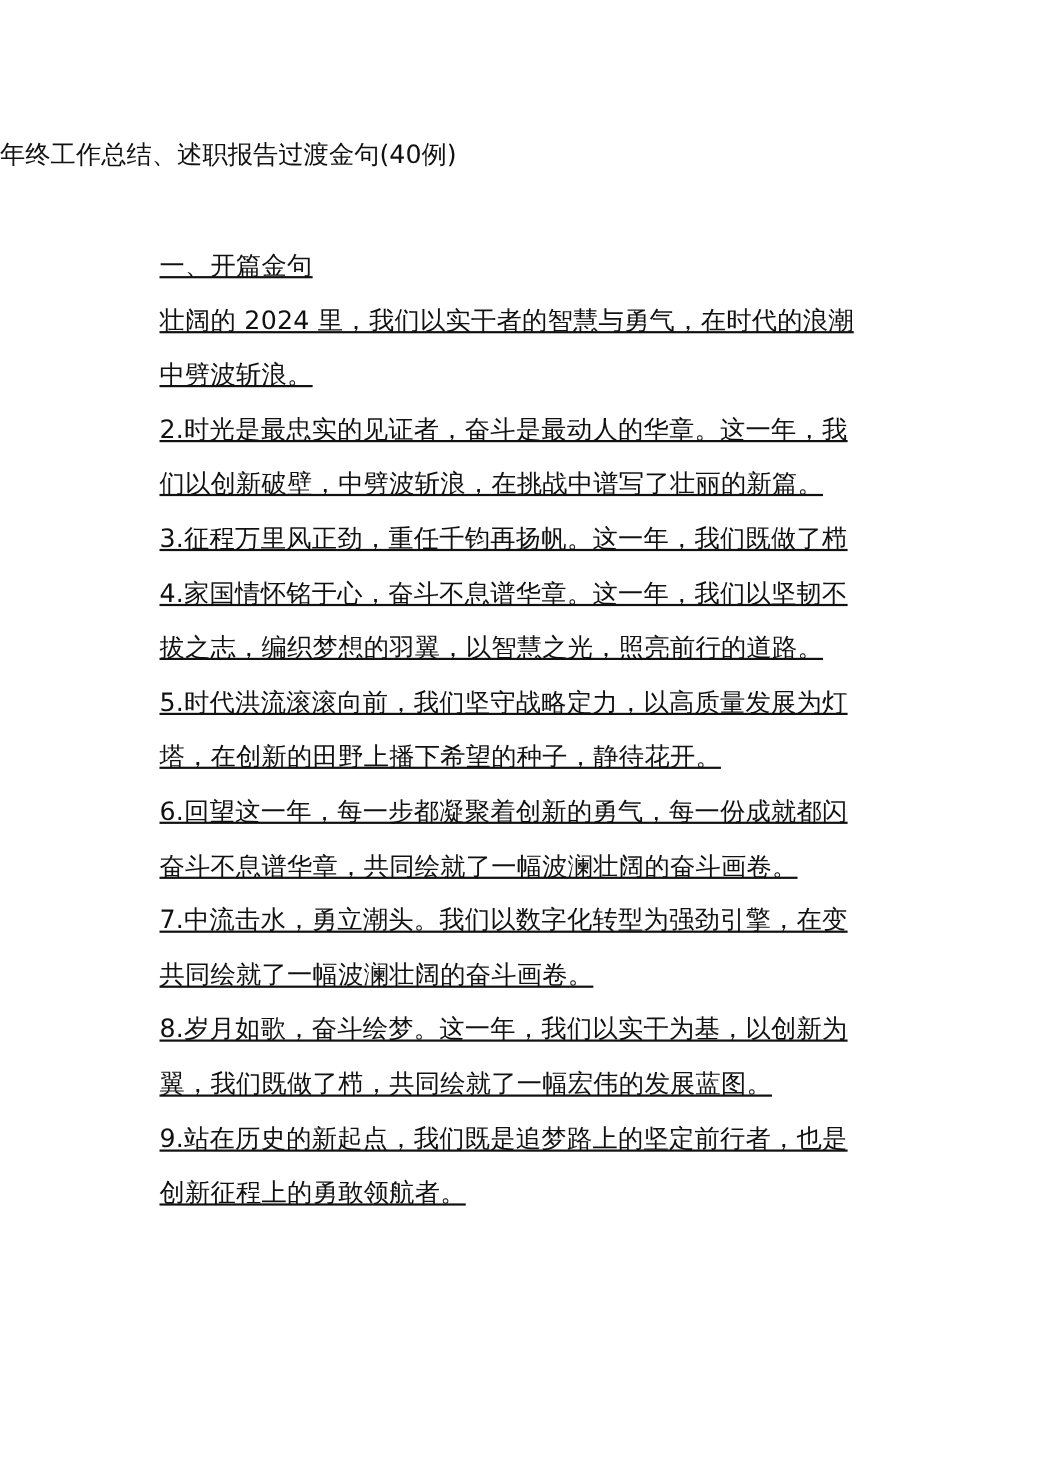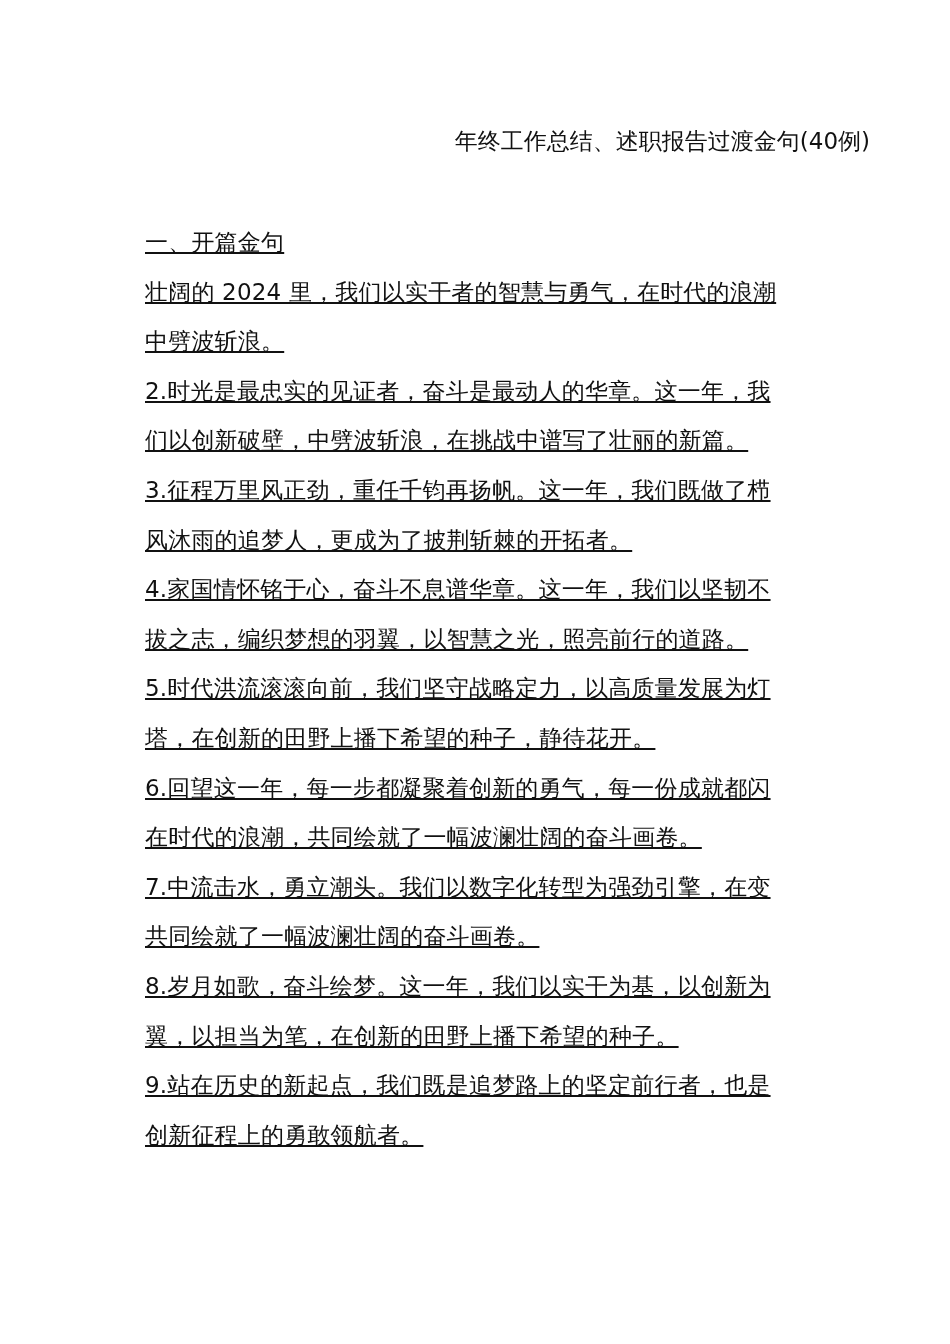--- a/index.html
+++ b/index.html
@@ -1,19 +1,19 @@
 <!DOCTYPE html>
 <html><head>
 <meta charset="utf-8">
 <style>
   html, body { margin: 0; padding: 0; background: #ffffff; }
   body { width: 950px; height: 1344px; position: relative; overflow: hidden;
          font-family: "DejaVu Sans", "Liberation Sans", sans-serif; color: #111111; }
   .page { position: absolute; left: 0; top: 0; width: 950px; height: 1344px; background: #ffffff; }
-  .title { position: absolute; top: 124px; left: 0; width: 870px; text-align: right;
+  .title { position: absolute; top: 124px; left: 0; width: 870px; text-align: left;
            font-size: 23px; line-height: 34px; white-space: nowrap; }
   .body { position: absolute; left: 145px; top: 223px; width: 665px; text-decoration: underline; }
   .line { font-size: 23px; height: 49.6px; line-height: 38px; white-space: nowrap;
           letter-spacing: 0.2px; }
   .heading { font-size: 23px; }
 </style>
 </head>
 <body>
 
 <div class="page">
@@ -27,46 +27,45 @@
       <div class="line">中劈波斩浪。</div>
     </div>
 
     <div>
       <div class="line">2.时光是最忠实的见证者，奋斗是最动人的华章。这一年，我</div>
       <div class="line">们以创新破壁，中劈波斩浪，在挑战中谱写了壮丽的新篇。</div>
     </div>
 
     <div>
       <div class="line">3.征程万里风正劲，重任千钧再扬帆。这一年，我们既做了栉</div>
-      <div class="line">风沐雨的追梦人，更成为了披荆斩棘的开拓者。</div>
     </div>
 
     <div>
       <div class="line">4.家国情怀铭于心，奋斗不息谱华章。这一年，我们以坚韧不</div>
       <div class="line">拔之志，编织梦想的羽翼，以智慧之光，照亮前行的道路。</div>
     </div>
 
     <div>
       <div class="line">5.时代洪流滚滚向前，我们坚守战略定力，以高质量发展为灯</div>
       <div class="line">塔，在创新的田野上播下希望的种子，静待花开。</div>
     </div>
 
     <div>
       <div class="line">6.回望这一年，每一步都凝聚着创新的勇气，每一份成就都闪</div>
-      <div class="line">在时代的浪潮，共同绘就了一幅波澜壮阔的奋斗画卷。</div>
+      <div class="line">奋斗不息谱华章，共同绘就了一幅波澜壮阔的奋斗画卷。</div>
     </div>
 
     <div>
       <div class="line">7.中流击水，勇立潮头。我们以数字化转型为强劲引擎，在变</div>
       <div class="line">共同绘就了一幅波澜壮阔的奋斗画卷。</div>
     </div>
 
     <div>
       <div class="line">8.岁月如歌，奋斗绘梦。这一年，我们以实干为基，以创新为</div>
-      <div class="line">翼，以担当为笔，在创新的田野上播下希望的种子。</div>
+      <div class="line">翼，我们既做了栉，共同绘就了一幅宏伟的发展蓝图。</div>
     </div>
 
     <div>
       <div class="line">9.站在历史的新起点，我们既是追梦路上的坚定前行者，也是</div>
       <div class="line">创新征程上的勇敢领航者。</div>
     </div>
   </div>
 </div>
 
 </body></html>

